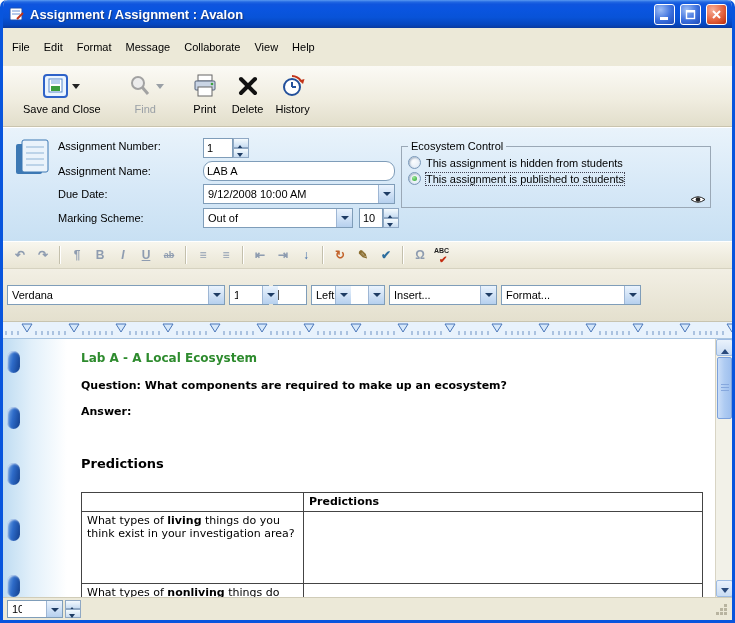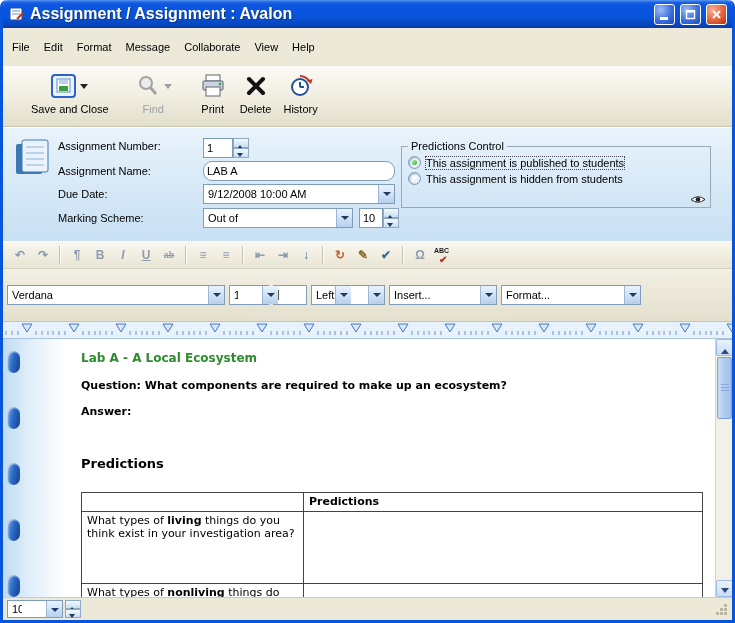--- a/index.html
+++ b/index.html
@@ -6,21 +6,21 @@
   html,body { width:735px; height:623px; }
   body { font-family:"Liberation Sans",sans-serif; font-size:11px; overflow:hidden; background:#fff; color:#000; }
 
   .window { width:735px; height:623px; display:flex; flex-direction:column;
     border:3px solid #0855DD; border-top:none; border-radius:7px 7px 0 0; overflow:hidden; background:#ECE9D8; }
 
   
   .titlebar { flex:0 0 28px; display:flex; align-items:center; gap:5px; padding:0 5px 0 6px;
     background:linear-gradient(180deg,#5A9AF2 0%,#2268E2 7%,#0F55DE 15%,#0A55E0 32%,#0853D8 62%,#0646BE 88%,#0A3A9E 100%);
     border-radius:5px 5px 0 0; }
-  .title-text { flex:1; color:#fff; font-weight:bold; font-size:16px; text-shadow:1px 1px 1px #16357B; white-space:nowrap; overflow:hidden; }
+  .title-text { flex:1; color:#fff; font-weight:bold; font-size:13px; text-shadow:1px 1px 1px #16357B; white-space:nowrap; overflow:hidden; }
   .winbtn { width:21px; height:21px; flex:0 0 21px; border:1px solid #fff; border-radius:3px;
     display:flex; align-items:center; justify-content:center; }
   .winbtn.blue { background:radial-gradient(circle at 30% 25%,#9DBDF5,#3B6FDD 55%,#1E4BB8); }
   .winbtn.red  { background:radial-gradient(circle at 30% 25%,#F6AE97,#E4633F 55%,#B92A08); }
 
   
   .menubar { flex:0 0 18px; display:flex; align-items:center; background:#ECE9D8; padding-left:2px; }
   .menu-item { padding:13px 7px; cursor:default; }
 
   
@@ -166,21 +166,21 @@
     <span class="menu-item">File</span>
     <span class="menu-item">Edit</span>
     <span class="menu-item">Format</span>
     <span class="menu-item">Message</span>
     <span class="menu-item">Collaborate</span>
     <span class="menu-item">View</span>
     <span class="menu-item">Help</span>
   </div>
 
   <div class="toolbar">
-    <div class="tb-btn" style="margin-left:20px">
+    <div class="tb-btn" style="margin-left:12px">
       <div class="tb-iconrow">
         <svg width="26" height="26">
           <rect x="1" y="2" width="23" height="22" rx="3" fill="#EAF4FF" stroke="#2E62C8" stroke-width="2"></rect>
           <rect x="6" y="6" width="13" height="13" fill="#fff" stroke="#5A8ACB"></rect>
           <rect x="8" y="7" width="9" height="4" fill="#B8D0EE"></rect>
           <rect x="8" y="13" width="9" height="5" fill="#3C9E3C"></rect>
         </svg>
         <span class="drop-arrow"></span>
       </div>
       <span class="tb-label">Save and Close</span>
@@ -265,28 +265,28 @@
     </div>
     <div class="abs" style="left:356px; top:80px; display:flex;">
       <input class="xp-input" style="width: 24px;" value="10">
       <span class="spin">
         <span class="sb up"></span>
         <span class="sb dn"></span>
       </span>
     </div>
 
     <fieldset class="pub">
-      <legend>Predictions Control</legend>
+      <legend>Ecosystem Control</legend>
+      <div class="radio-row">
+        <span class="radio"></span>
+        <span class="radio-label">This assignment is hidden from students</span>
+      </div>
       <div class="radio-row">
         <span class="radio checked"></span>
         <span class="radio-label focused">This assignment is published to students</span>
-      </div>
-      <div class="radio-row">
-        <span class="radio"></span>
-        <span class="radio-label">This assignment is hidden from students</span>
       </div>
       <svg class="eye" width="16" height="11">
         <path d="M1 5.5 Q8 0 15 5.5 Q8 11 1 5.5 Z" fill="#fff" stroke="#222"></path>
         <circle cx="8" cy="5.5" r="2.3" fill="#222"></circle>
       </svg>
     </fieldset>
   </div>
 
   <div class="fmtbar">
     <div class="fbtn">

